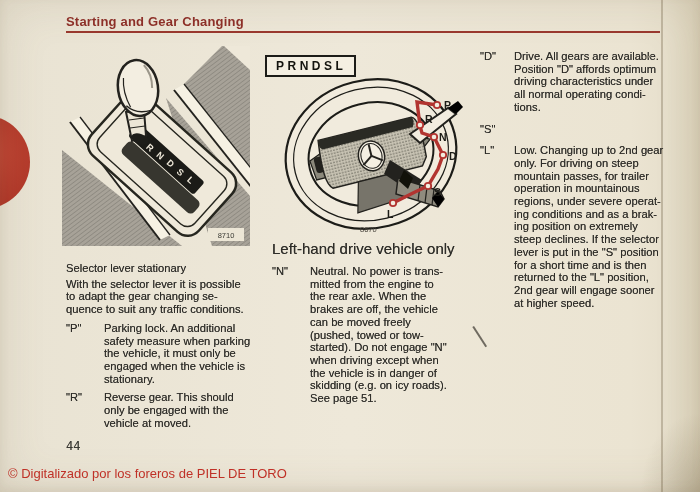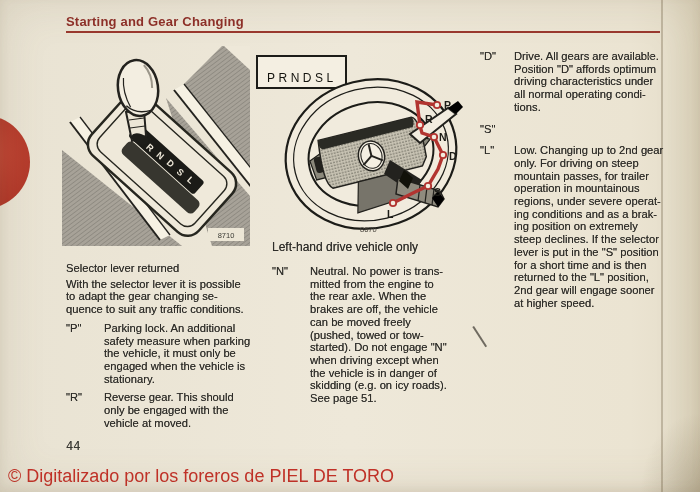--- a/index.html
+++ b/index.html
@@ -25,28 +25,28 @@
   .body-text{font-size:11.2px;line-height:12.7px;white-space:pre-line;
     text-shadow:0 0 .4px rgba(45,44,40,.75);}
   .col{position:absolute;}
   .col-title{font-size:11.2px;line-height:12.7px;margin:0 0 3px 0;
     text-shadow:0 0 .4px rgba(45,44,40,.75);}
   .item{display:flex;align-items:flex-start;margin-top:6px;}
   .item .lbl{flex:0 0 34px;font-size:11.2px;line-height:12.7px;
     text-shadow:0 0 .4px rgba(45,44,40,.75);}
   .item.wlbl .lbl{flex:0 0 38px;}
   .item .txt{flex:1;}
-  .prndsl-box{position:absolute;left:256px;top:55px;border:2.5px solid #1c1c18;
-    background:#f4efe2;padding:14px 8px 2px 9px;font-size:12px;font-weight:normal;
+  .prndsl-box{position:absolute;left:265px;top:55px;border:2.5px solid #1c1c18;
+    background:#f4efe2;padding:2px 8px 2px 9px;font-size:12px;font-weight:bold;
     letter-spacing:3.5px;color:#14140f;}
-  .wheel-caption{position:absolute;left:272px;top:240px;font-size:12px;
+  .wheel-caption{position:absolute;left:272px;top:240px;font-size:15px;
     text-shadow:0 0 .4px rgba(45,44,40,.75);}
   .page-number{position:absolute;left:66px;top:440px;font-size:12px;color:#3a3933;
     text-shadow:0 0 .4px rgba(45,44,40,.6);font-family:Liberation Mono, monospace;}
-  .watermark{position:absolute;left:8px;top:466px;font-size:18px;color:#c33027;}
+  .watermark{position:absolute;left:8px;top:466px;font-size:13px;color:#c33027;}
   .scan-scratch{position:absolute;left:474px;top:326px;width:24px;height:1.5px;
     background:#6f6a60;transform:rotate(57deg);transform-origin:left top;}
   .scan-speck{position:absolute;left:645px;top:56px;width:6px;height:2px;
     background:#8d877a;transform:rotate(-12deg);}
   svg text{font-family:"Liberation Sans",sans-serif;}
 </style>
 </head>
 <body>
 
 <div class="page-edge"></div>
@@ -155,21 +155,21 @@
   <text x="167" y="73" font-size="10.5" font-weight="bold" fill="#1b1b16">N</text>
   <text x="177" y="92" font-size="10.5" font-weight="bold" fill="#1b1b16">D</text>
   <text x="162" y="128" font-size="10.5" font-weight="bold" fill="#1b1b16">S</text>
   <text x="115" y="150" font-size="10.5" font-weight="bold" fill="#1b1b16">L</text>
   <text x="88" y="164" font-size="7.5" fill="#4a463e">8670</text>
 </svg>
 
 <div class="wheel-caption">Left-hand drive vehicle only</div>
 
 <div class="col" style="left:66px;top:262px;width:206px;">
-  <p class="col-title">Selector lever returned</p>
+  <p class="col-title">Selector lever stationary</p>
   <div class="body-text">With the selector lever it is possible
 to adapt the gear changing se-
 quence to suit any traffic conditions.</div>
   <div class="item wlbl">
     <span class="lbl">"P"</span>
     <span class="txt body-text">Parking lock. An additional
 safety measure when parking
 the vehicle, it must only be
 engaged when the vehicle is
 stationary.</span>

